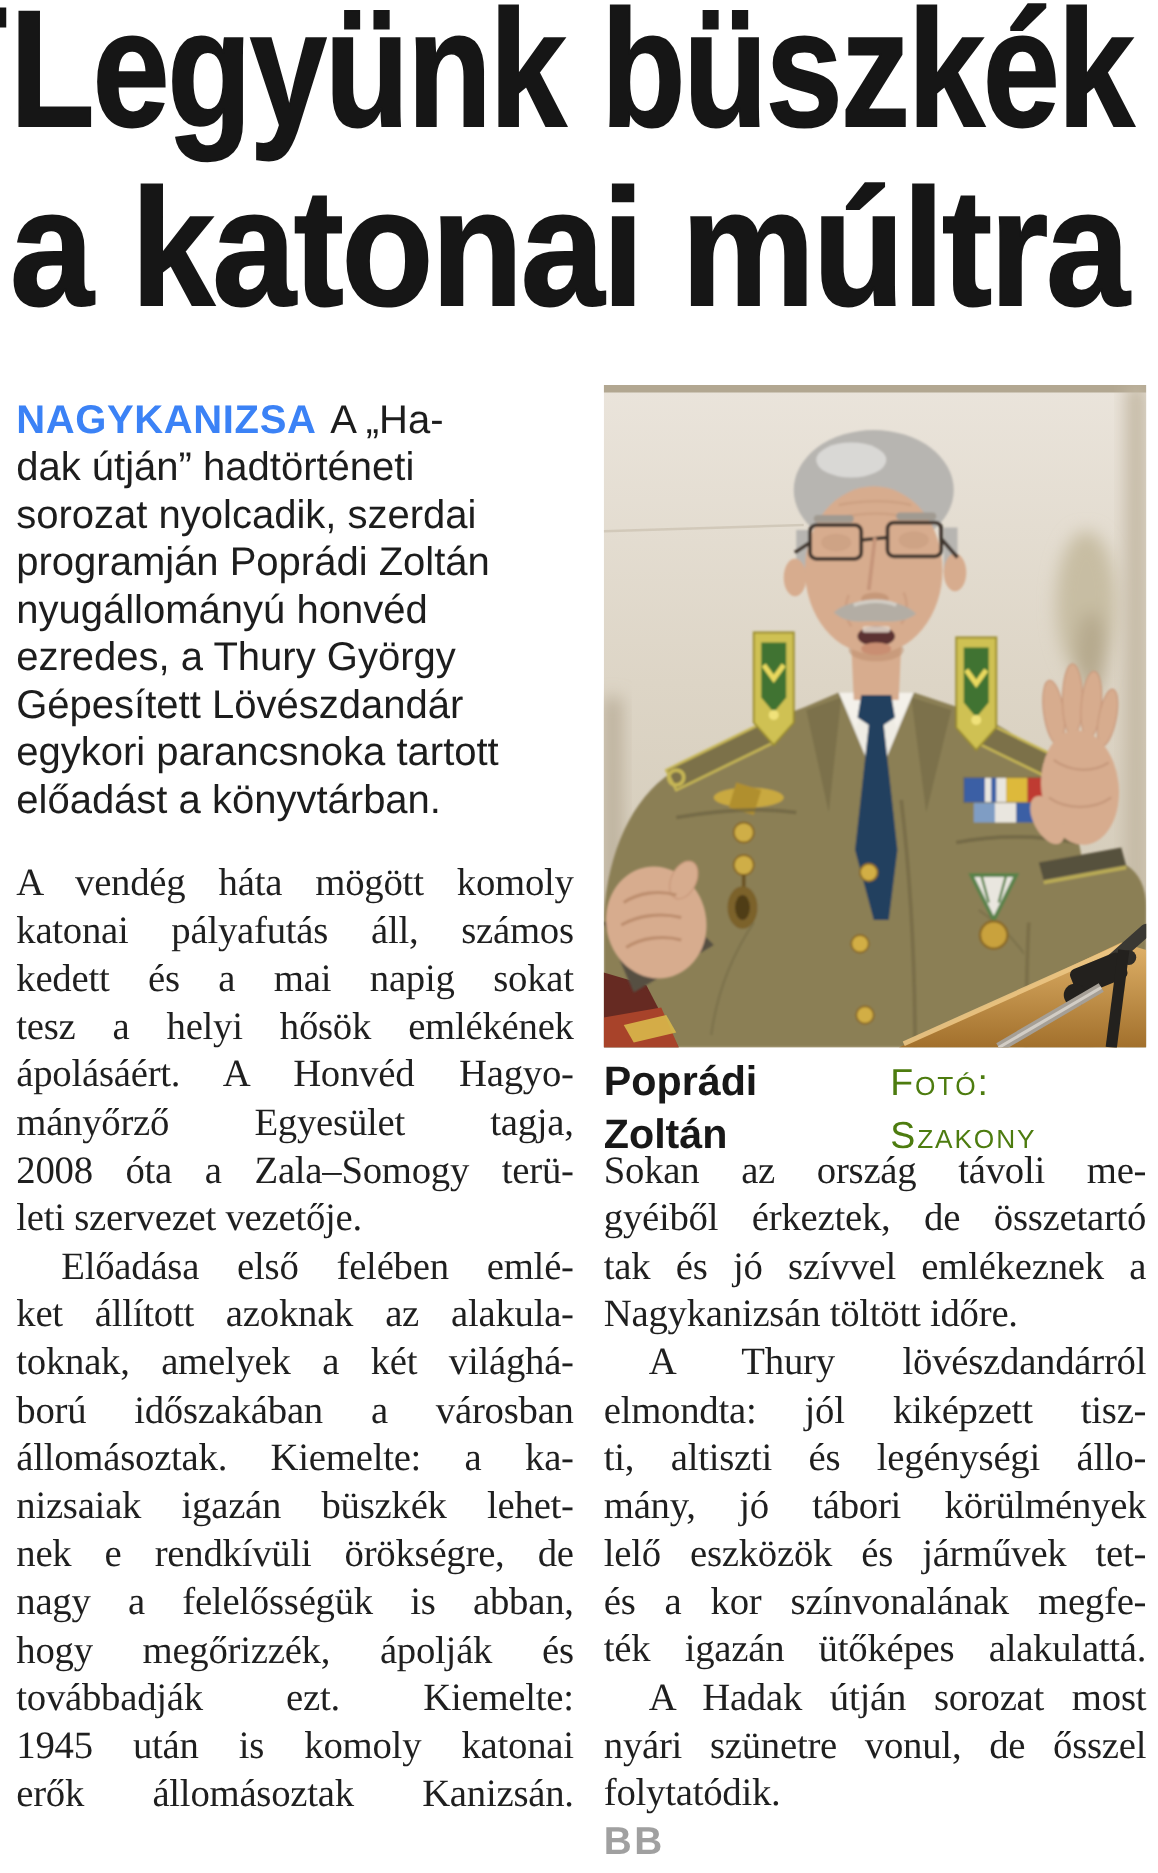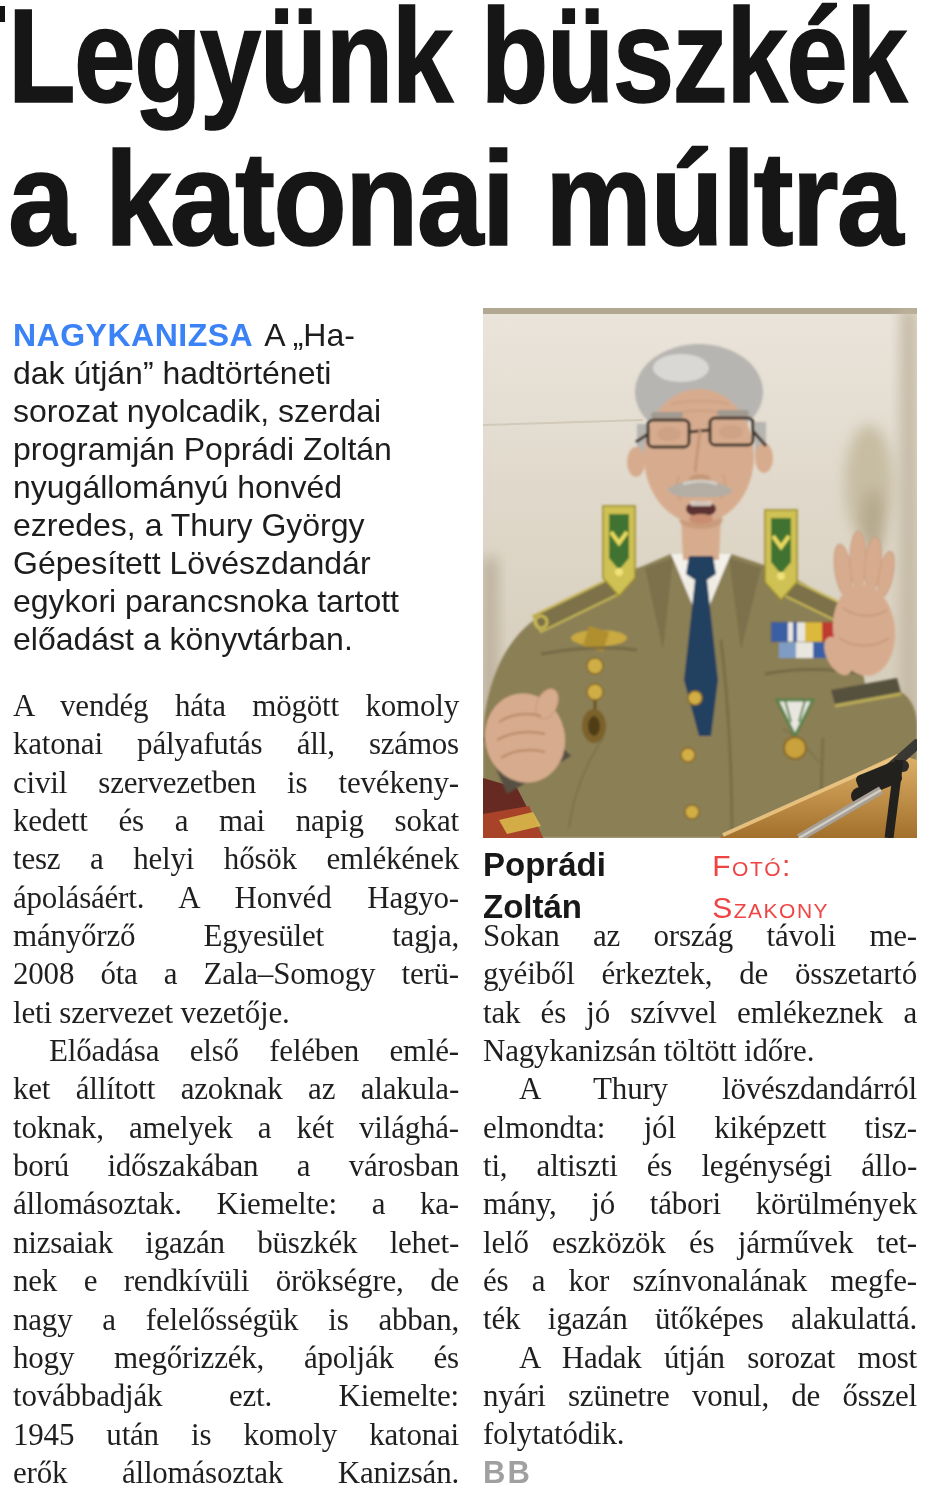--- a/index.html
+++ b/index.html
@@ -25,21 +25,21 @@
   .photo{position:absolute;left:483px;top:308px;width:434px;height:530px;}
   .photo svg{display:block;width:434px;height:530px;}
 
   
   .caption-row{position:absolute;left:483px;top:844px;width:434px;
                display:flex;justify-content:space-between;align-items:baseline;}
   .caption{font-family:Liberation Sans, sans-serif;font-weight:700;
            font-size:33px;line-height:42px;color:#181818;}
   .credit{font-family:"Liberation Sans",sans-serif;font-weight:400;
           font-variant:small-caps;font-size:30px;line-height:42px;
-          letter-spacing:1.5px;color:#ef4444;}
+          letter-spacing:1.5px;color:#4d7c0f;}
 
   
   .body-col{position:absolute;color:#1f1f1f;}
   .left-col{left:13px;top:687px;width:446px;}
   .right-col{left:483px;top:917px;width:434px;}
   .bline{font-family:"Liberation Serif",serif;font-size:31px;line-height:38.35px;
          letter-spacing:-0.2px;text-align:justify;text-align-last:justify;
          white-space:normal;overflow:visible;}
   .bline.last{text-align-last:left;}
   .bline.indent{text-indent:36px;}
@@ -263,21 +263,20 @@
   </div>
 
   <div class="caption-row">
     <span class="caption">Poprádi Zoltán</span>
     <span class="credit">Fotó: Szakony</span>
   </div>
 
   <div class="body-col left-col">
     <div class="bline">A vendég háta mögött komoly</div>
     <div class="bline">katonai pályafutás áll, számos</div>
-    <div class="bline">civil szervezetben is tevékeny-</div>
     <div class="bline">kedett és a mai napig sokat</div>
     <div class="bline">tesz a helyi hősök emlékének</div>
     <div class="bline">ápolásáért. A Honvéd Hagyo-</div>
     <div class="bline">mányőrző Egyesület tagja,</div>
     <div class="bline">2008 óta a Zala–Somogy terü-</div>
     <div class="bline last">leti szervezet vezetője.</div>
     <div class="bline indent">Előadása első felében emlé-</div>
     <div class="bline">ket állított azoknak az alakula-</div>
     <div class="bline">toknak, amelyek a két világhá-</div>
     <div class="bline">ború időszakában a városban</div>

